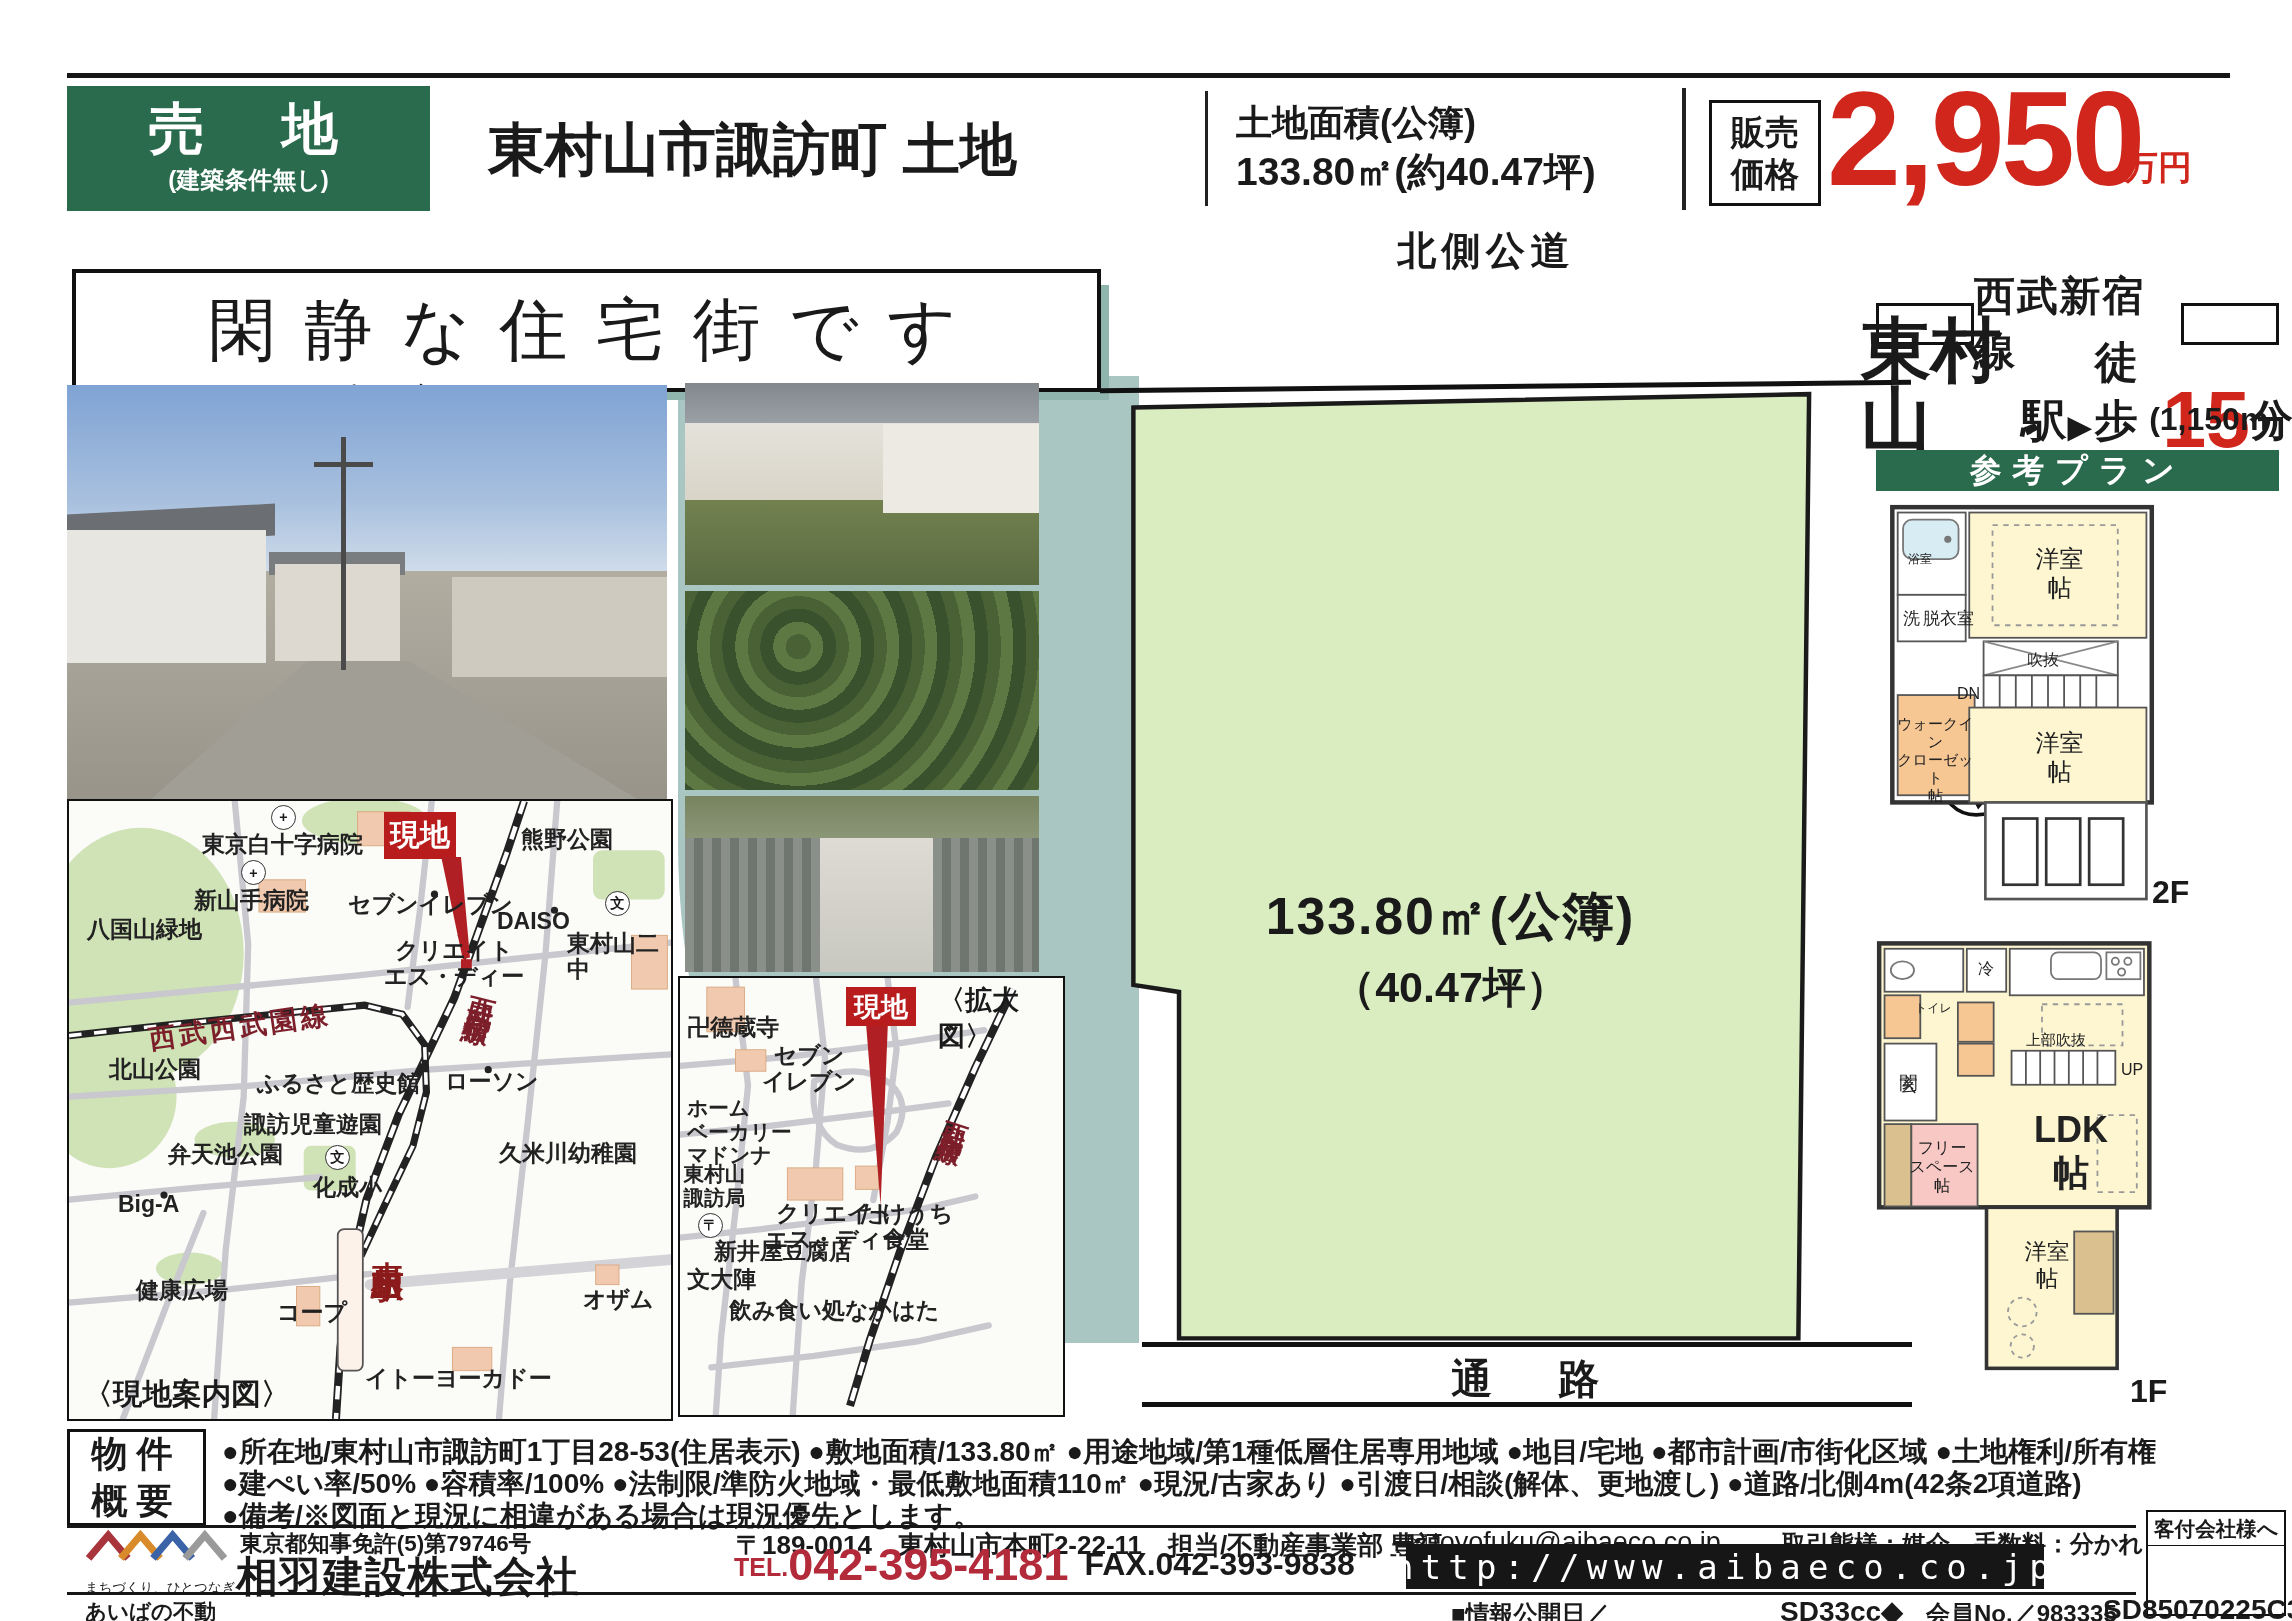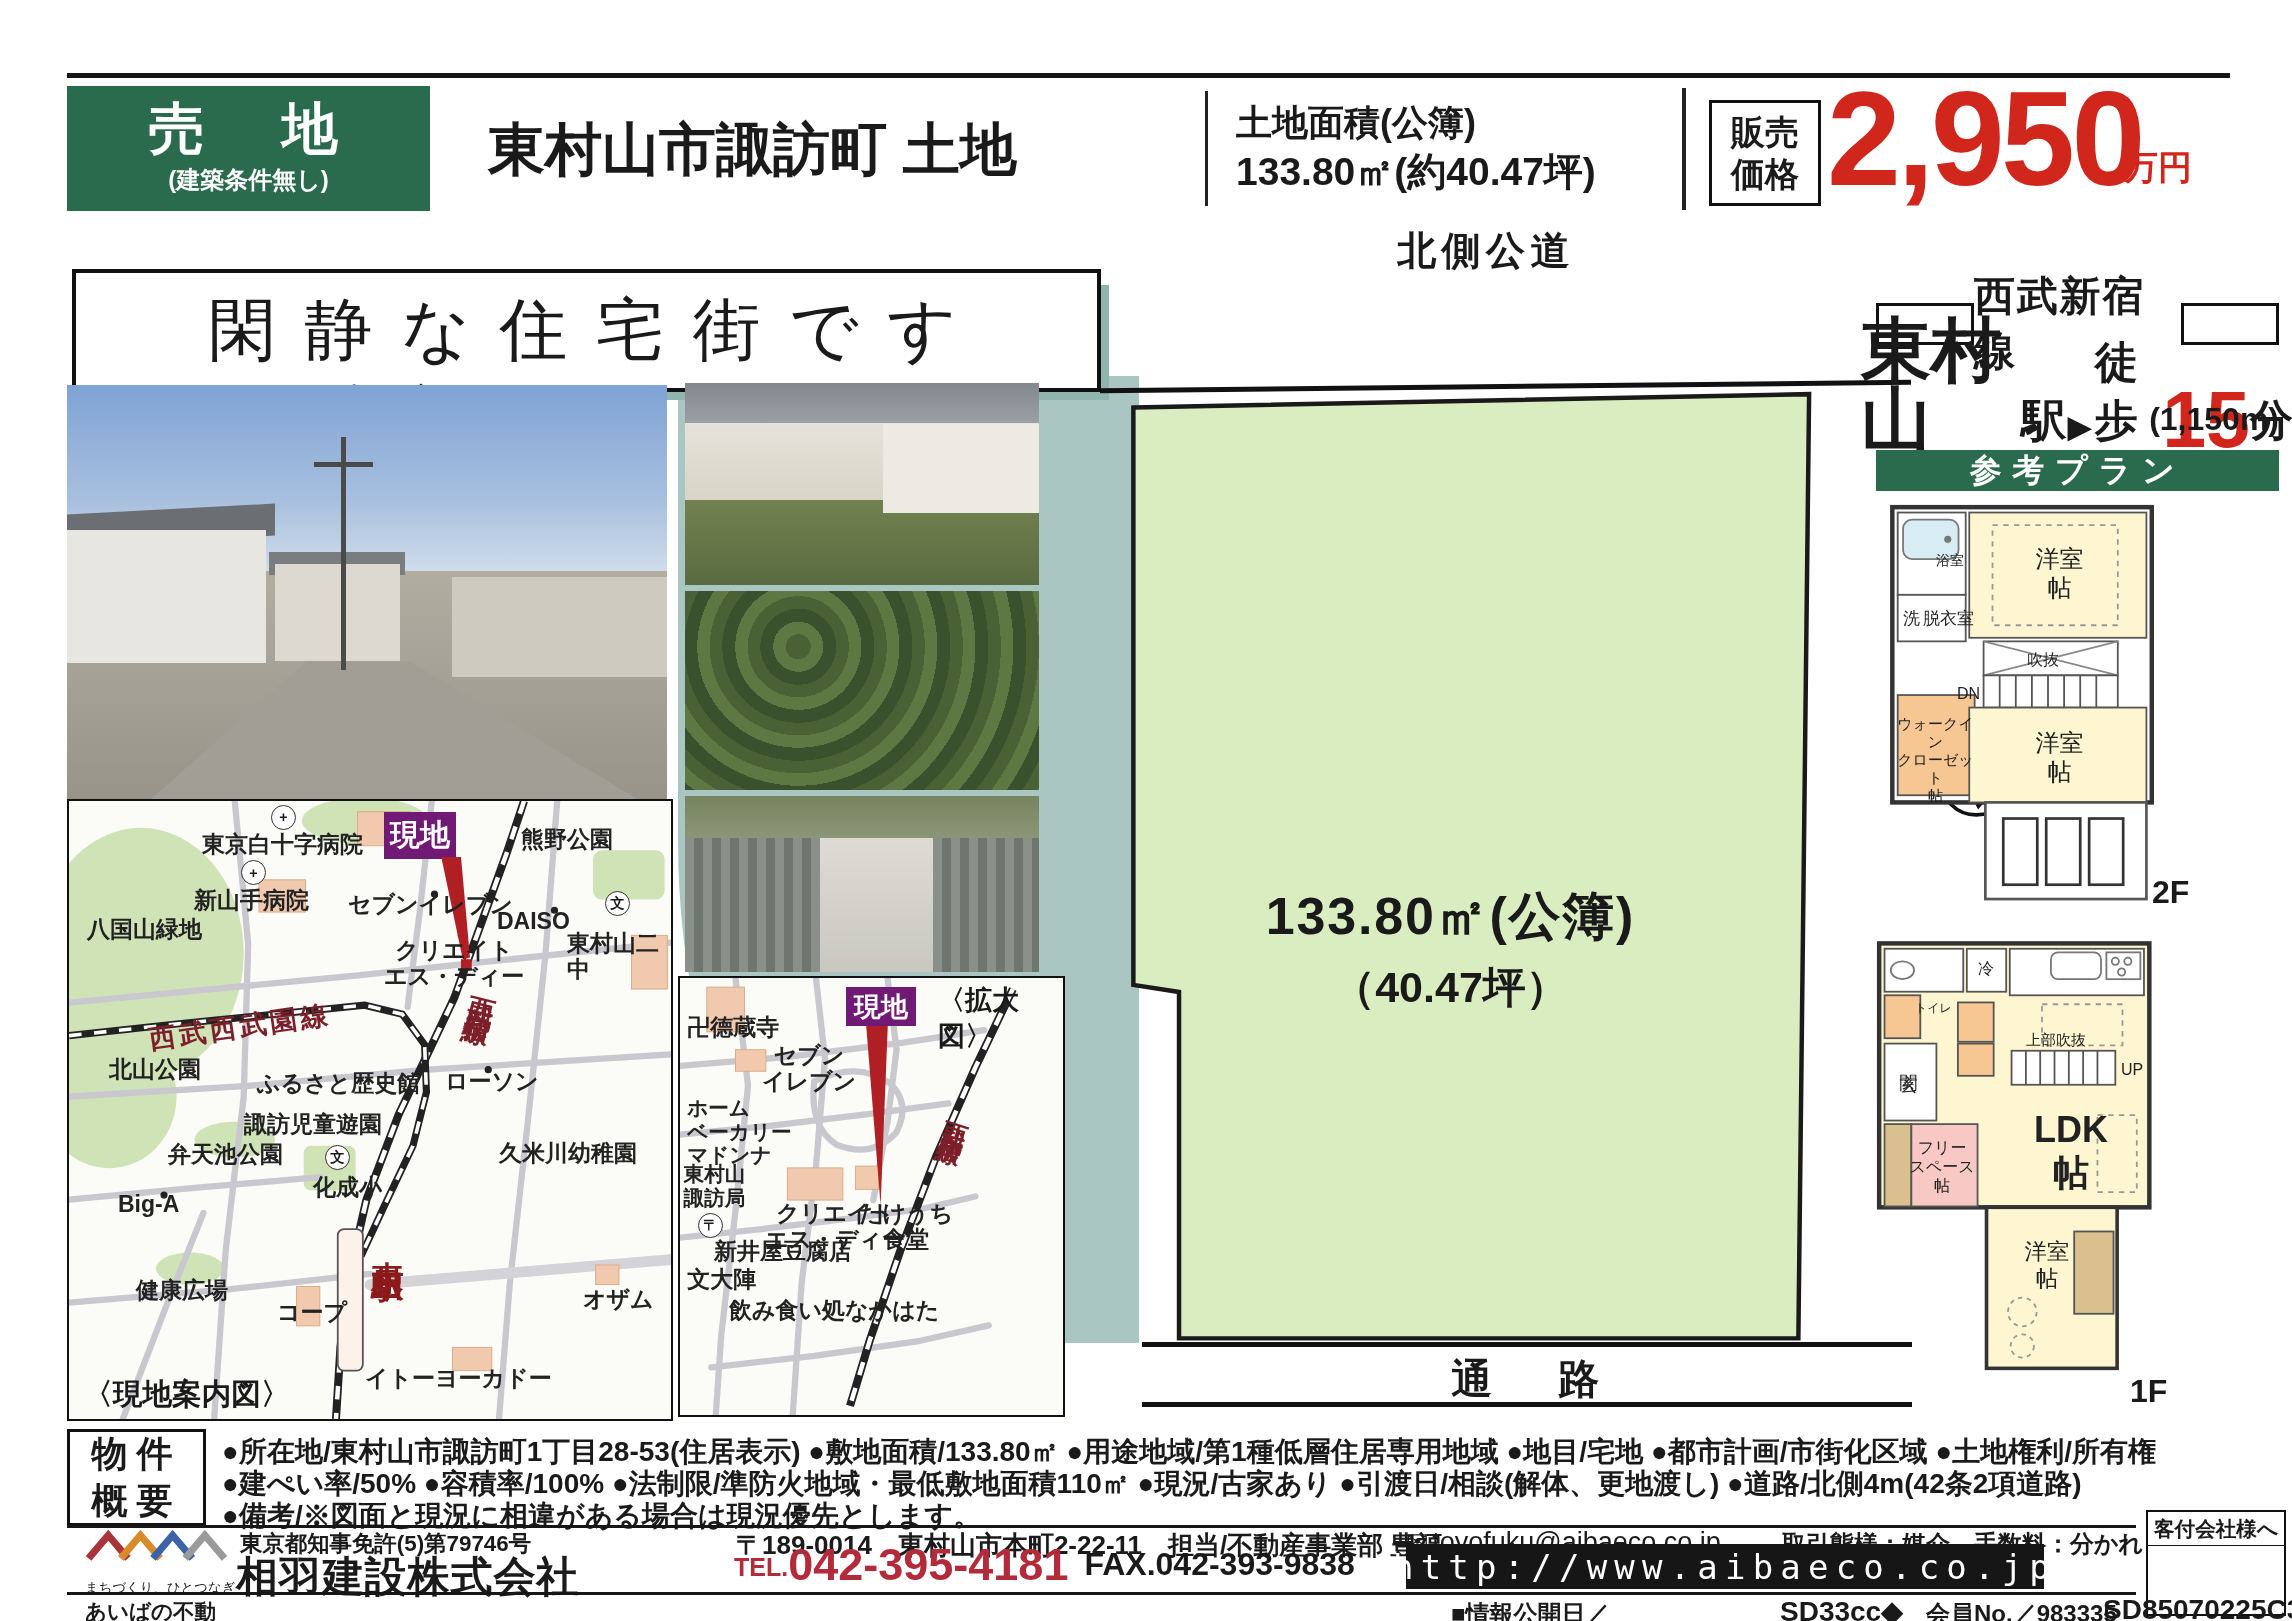--- a/index.html
+++ b/index.html
@@ -35,21 +35,21 @@
   
   .photo{overflow:hidden;}
   .ph-road{clip-path:polygon(40% 0,57% 0,95% 100%,14% 100%);}
   .fence{background:repeating-linear-gradient(90deg,#8a8f8a 0 9px,#6f756f 9px 18px);}
 
   
   .mapbox{background:#fbfbf8;border:2.7px solid #111;overflow:hidden;}
   .map-label{font-size:23px;font-weight:bold;line-height:1.15;color:#222;}
   .map-caption{font-size:29.6px;font-weight:bold;}
   .rail-label{color:#7c1f2a;font-weight:bold;}
-  .site-marker{background:#701a75;color:#fff;font-weight:bold;display:flex;align-items:center;justify-content:center;}
+  .site-marker{background:#b91c1c;color:#fff;font-weight:bold;display:flex;align-items:center;justify-content:center;}
   .station-text{color:#8b1a1a;font-weight:bold;writing-mode:vertical-rl;letter-spacing:3.6px;}
   .mini-icon{display:inline-flex;width:23px;height:23px;border:1.8px solid #333;border-radius:50%;
              background:#fff;align-items:center;justify-content:center;font-size:14.3px;font-weight:bold;}
 
   
   .north-label{font-size:39px;font-weight:bold;letter-spacing:5.4px;}
   .plot-area1{font-size:52px;font-weight:bold;letter-spacing:1.8px;}
   .plot-area2{font-size:43px;font-weight:bold;}
   .passage{font-size:41px;font-weight:bold;letter-spacing:12.5px;}
 
@@ -308,21 +308,21 @@
         <line x1="200" y1="196" x2="200" y2="232"></line>
           <line x1="218" y1="196" x2="218" y2="232"></line>
         <line x1="236" y1="196" x2="236" y2="232"></line>
       </g>
       <rect x="94" y="232" width="198" height="106" fill="#fdf6d0" stroke="#555" stroke-width="2"></rect>
       <rect x="112" y="338" width="180" height="108" fill="#ffffff" stroke="#555" stroke-width="3"></rect>
       <rect x="132" y="356" width="38" height="74" fill="#fff" stroke="#333" stroke-width="3"></rect>
       <rect x="180" y="356" width="38" height="74" fill="#fff" stroke="#333" stroke-width="3"></rect>
       <rect x="228" y="356" width="38" height="74" fill="#fff" stroke="#333" stroke-width="3"></rect>
     </svg>
-    <span class="abs plan-label" style="left:23px;top:52px;font-size:14px;margin-left:28px;">浴室</span>
+    <span class="abs plan-label" style="left:23px;top:52px;font-size:12px;">浴室</span>
     <span class="abs plan-label" style="left:18px;top:109px;font-size:17px;">洗</span>
     <span class="abs plan-label" style="left:38px;top:109px;font-size:17px;">脱衣室</span>
     <span class="abs plan-label pre" style="left:134px;top:45px;font-size:24px;width:81px;">洋室
 帖</span>
     <span class="abs plan-label" style="left:142px;top:150px;font-size:16px;">吹抜</span>
     <span class="abs plan-label" style="left:72px;top:184px;font-size:16px;">DN</span>
     <span class="abs plan-label pre" style="left:5.4px;top:215px;font-size:15px;width:90px;">ウォークイン
 クローゼット
 帖</span>
     <span class="abs plan-label pre" style="left:134px;top:229px;font-size:24px;width:81px;">洋室

